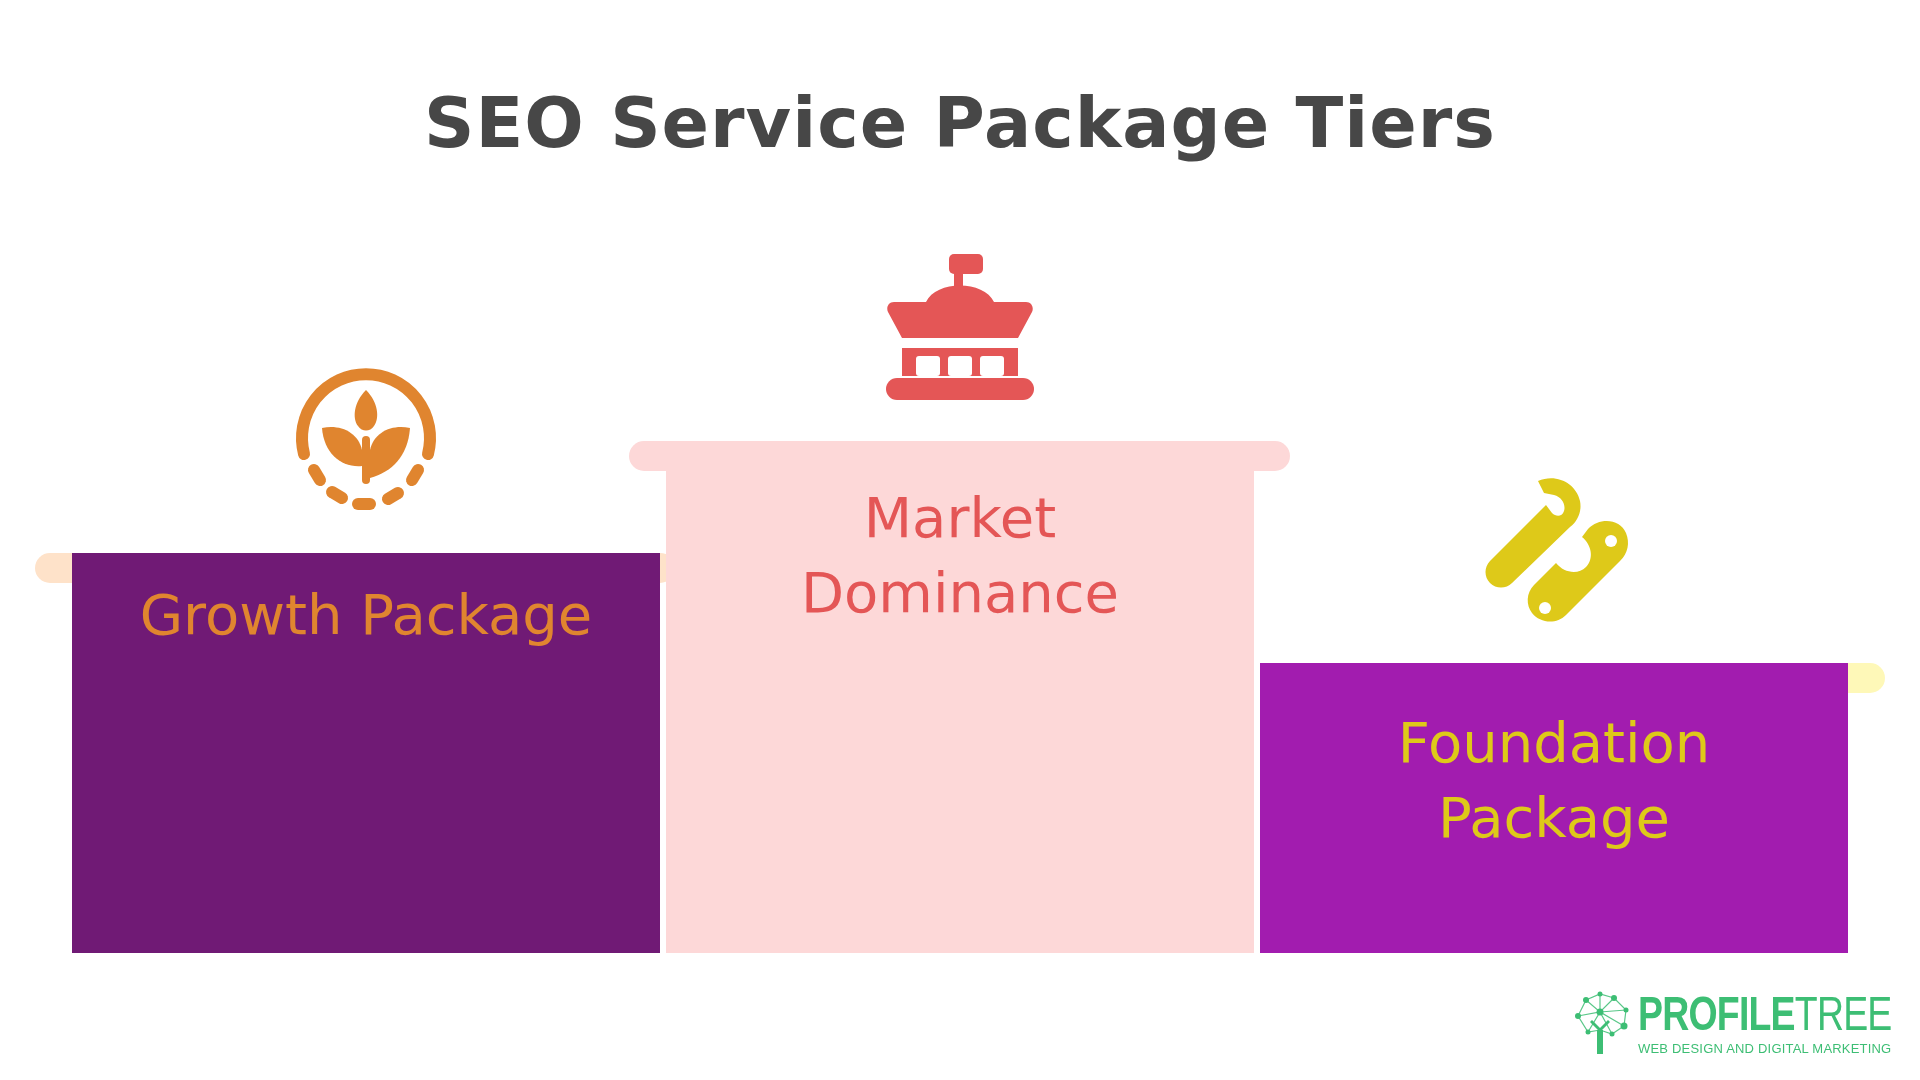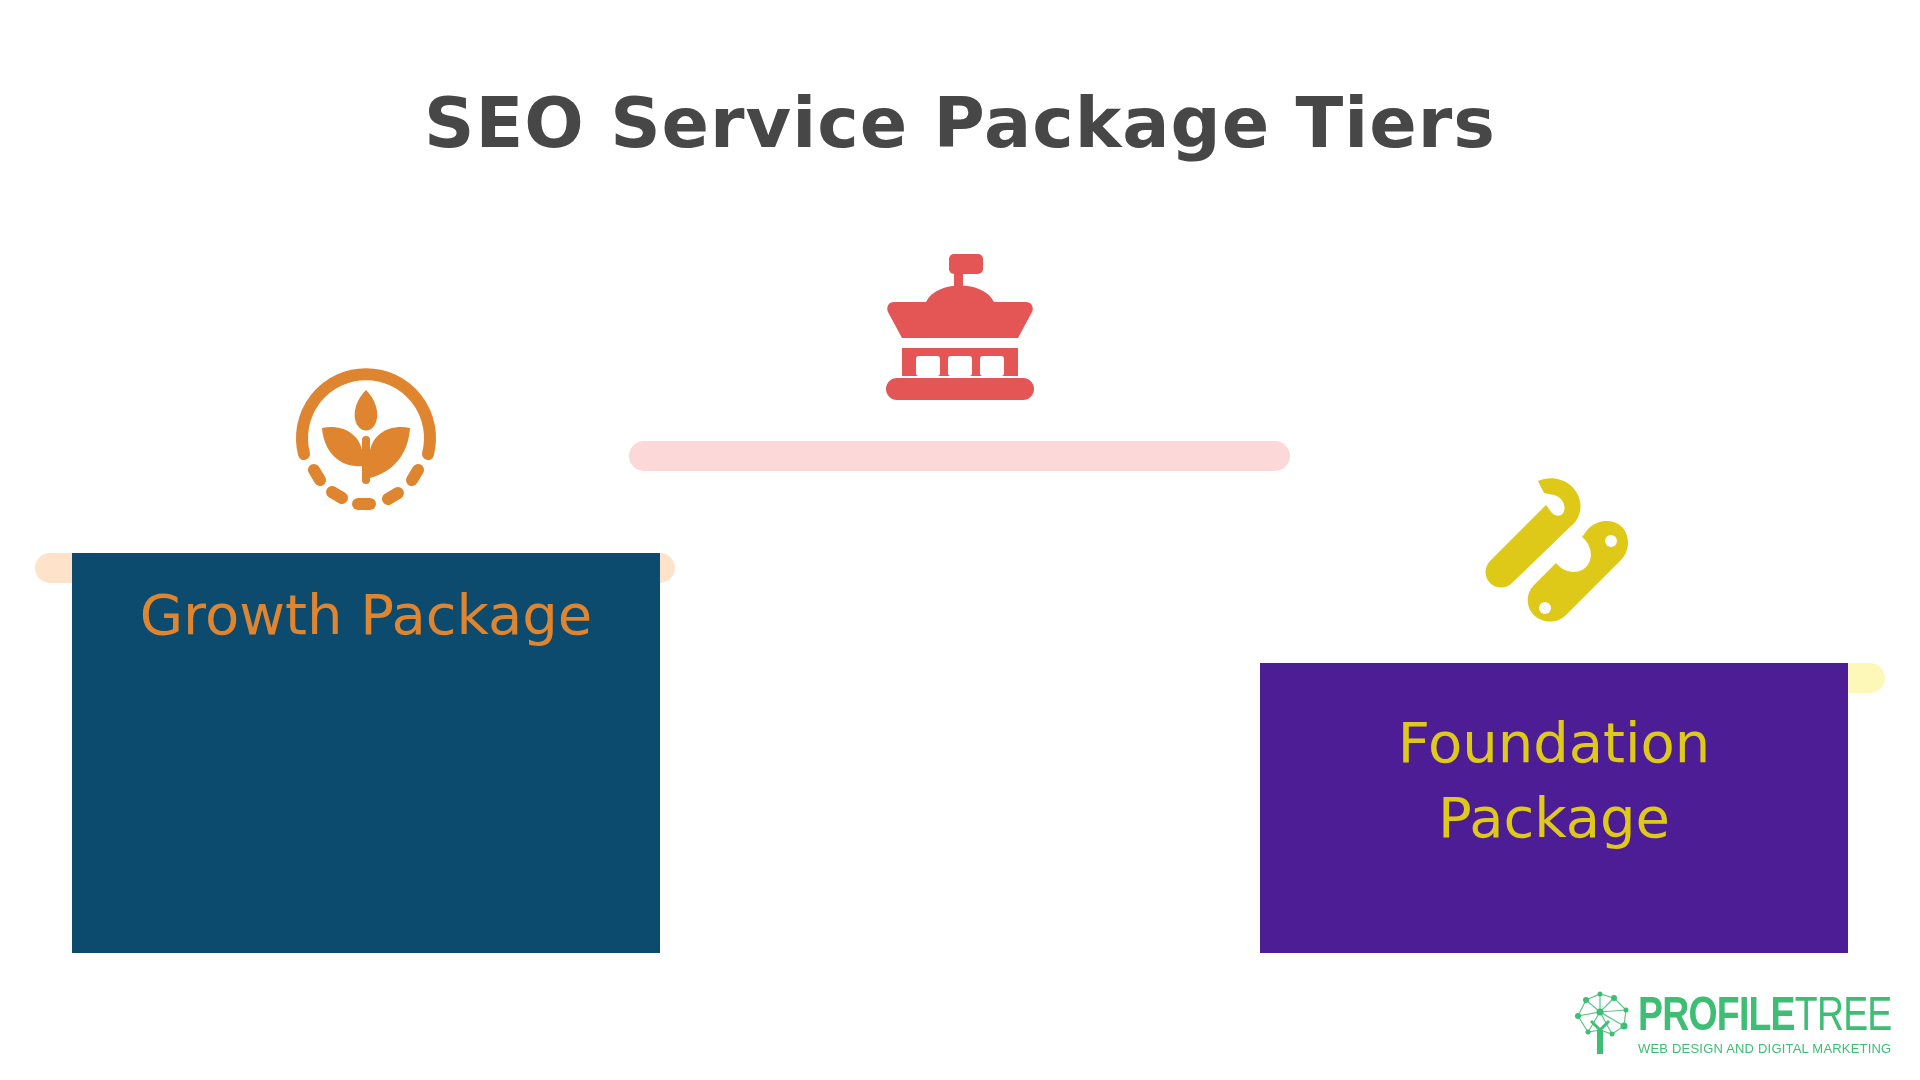--- a/index.html
+++ b/index.html
@@ -97,32 +97,36 @@
     </g>
     <g fill="#ffffff">
       <circle cx="129" cy="66" r="6"></circle>
       <circle cx="63" cy="133" r="6"></circle>
     </g>
   </svg>
 </div>
 
 <div class="podium" id="p-growth" style="left:0; top:553px; width:1920px; height:400px;">
   <div class="lip" style="background:#fee2c9;"></div>
-  <div class="body" style="background:#0c4a6e;">
+  <div class="body" style="background:#701a75;">
     <div class="label" style="top:24px; color:#e0852f;">Growth Package</div>
   </div>
 </div>
 
 <div class="podium" id="p-market" style="left:0; top:441px; width:1920px; height:512px;">
   <div class="lip" style="background:#fdd8d8;"></div>
+  <div class="body" style="background:#fdd8d8;">
+    <div class="label" style="top:39px; color:#e45656;">Market
+Dominance</div>
+  </div>
 </div>
 
 <div class="podium" id="p-found" style="left:0; top:663px; width:1920px; height:290px;">
   <div class="lip" style="background:#fef8b8;"></div>
-  <div class="body" style="background:#4c1d95;">
+  <div class="body" style="background:#a21caf;">
     <div class="label" style="top:42px; color:#dec919;">Foundation
 Package</div>
   </div>
 </div>
 
 <div class="logo">
   <svg width="60" height="66" viewBox="0 0 60 66" style="position:absolute; left:0; top:0;">
     <g stroke="#3dbe74" stroke-width="1.2" fill="none" opacity="0.85">
       <path d="M6 26 L14 10 L28 4 L42 8 L54 20 L52 36 L40 44 L28 40 L16 42 L6 26 Z"></path>
       <path d="M14 10 L28 22 L42 8 M28 4 L28 22 L16 42 M28 22 L40 44 M28 22 L54 20 M6 26 L28 22 L52 36"></path>

